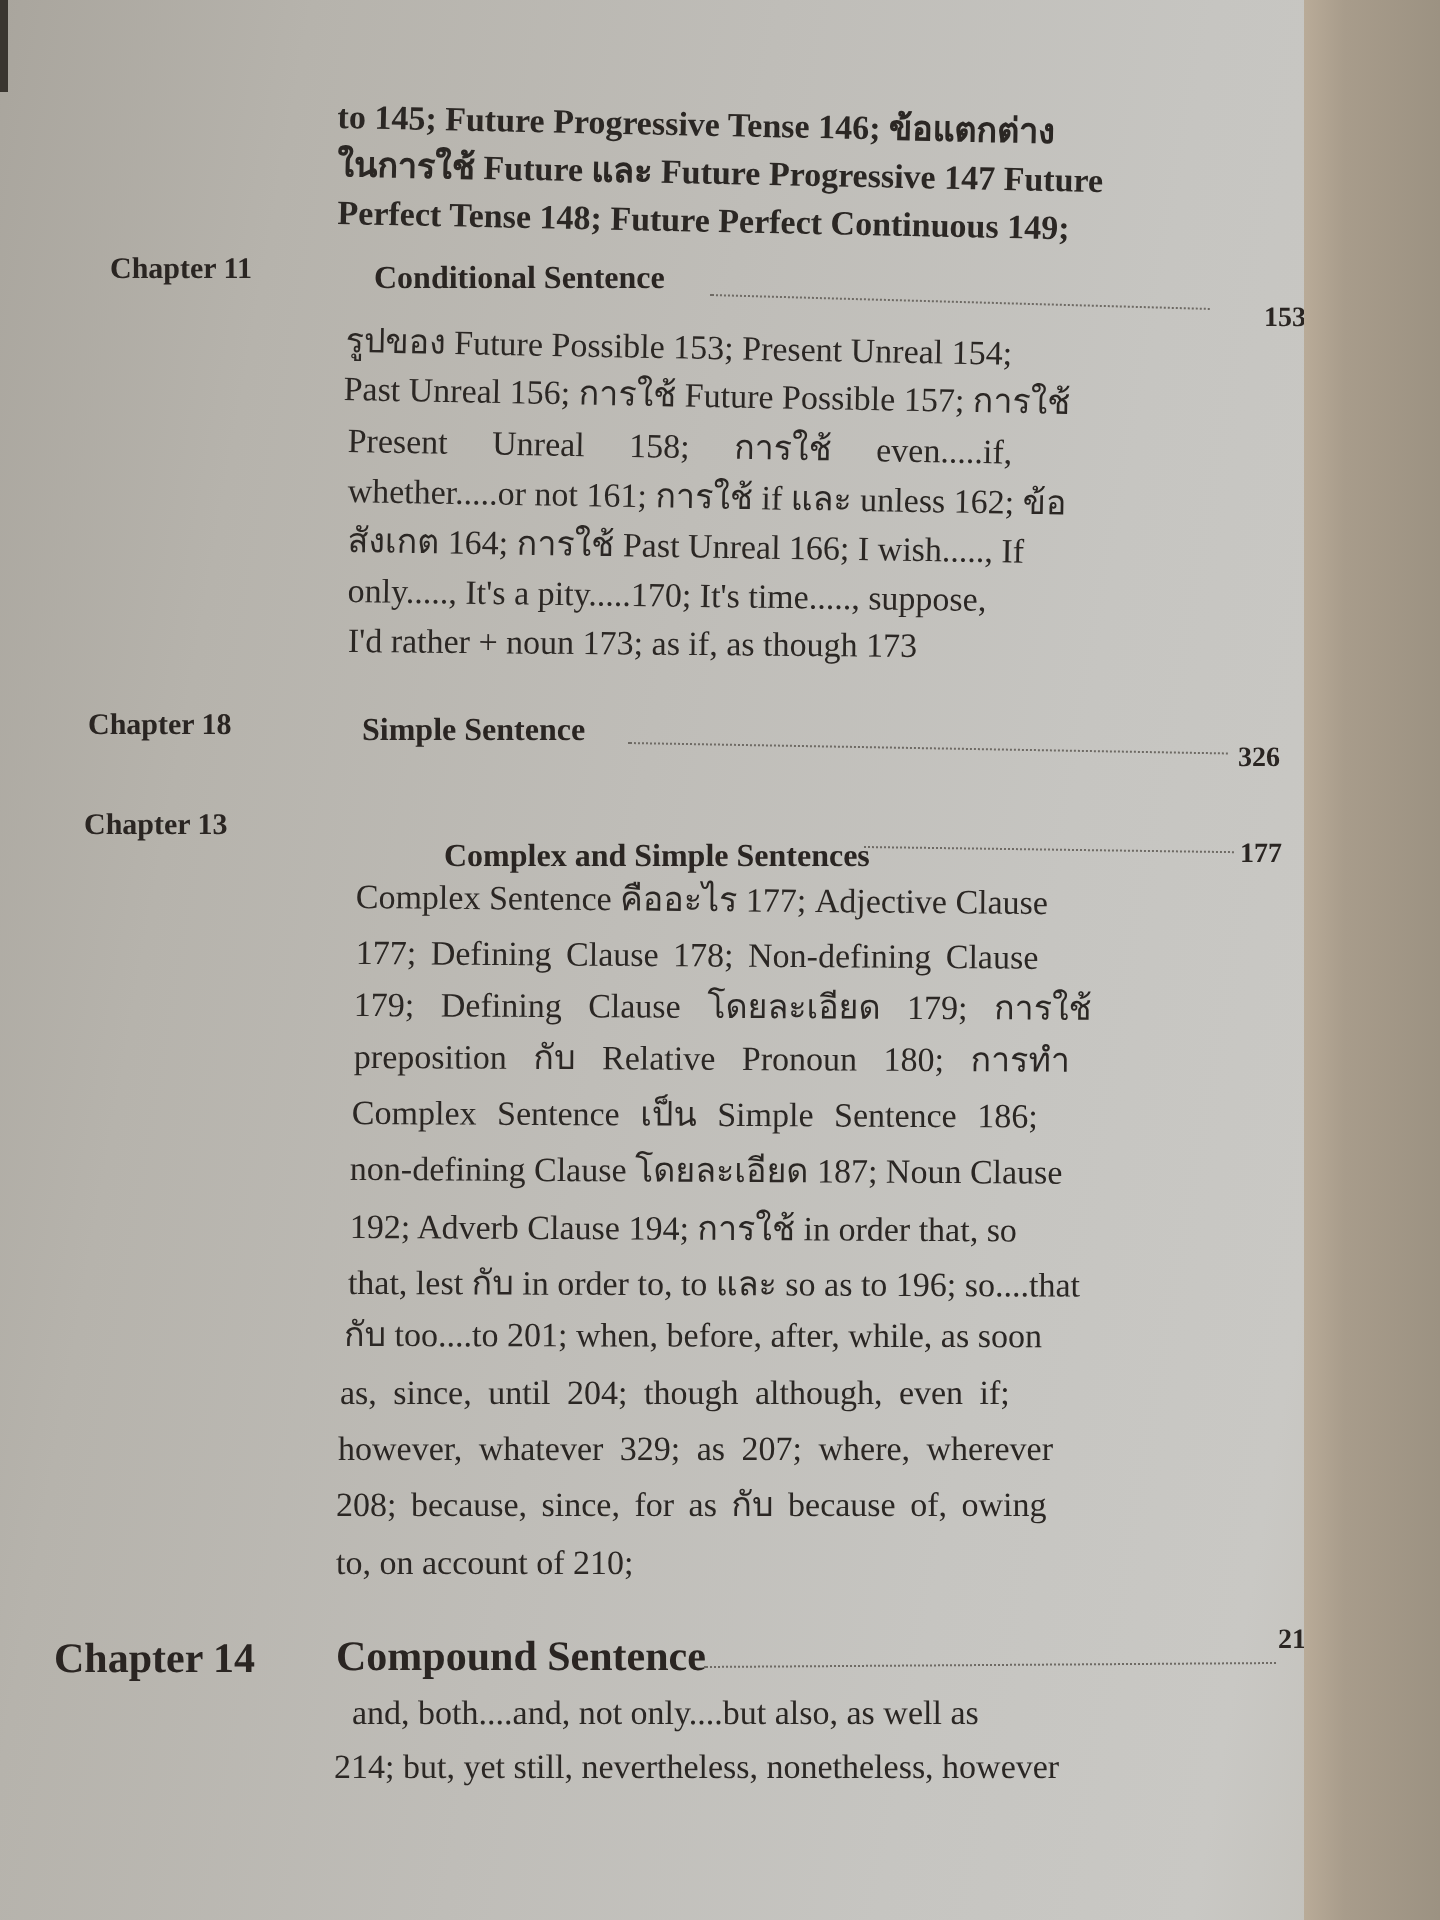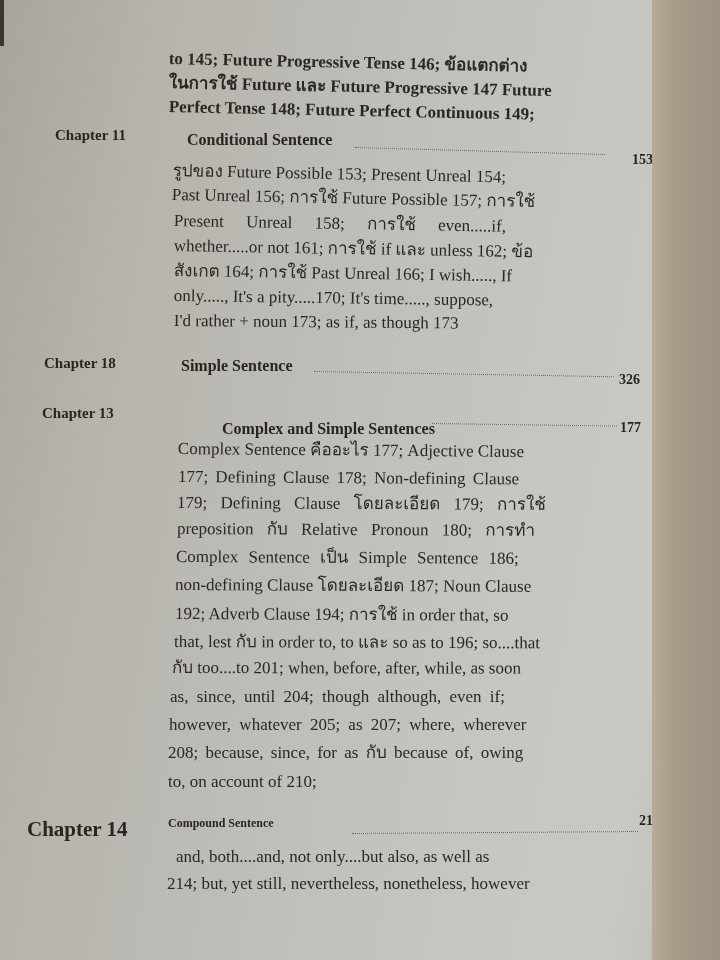--- a/index.html
+++ b/index.html
@@ -79,28 +79,28 @@
     <div class="line" style="left:178px;top:438px;transform:rotate(0.5deg);transform-origin:0 0;">Complex Sentence คืออะไร 177; Adjective Clause</div>
     <div class="line" style="left:178px;top:466px;word-spacing:3px;transform:rotate(0.4deg);transform-origin:0 0;">177; Defining Clause 178; Non-defining Clause</div>
     <div class="line" style="left:177px;top:492px;word-spacing:9px;transform:rotate(0.3deg);transform-origin:0 0;">179; Defining Clause โดยละเอียด 179; การใช้</div>
     <div class="line" style="left:177px;top:518px;word-spacing:9px;transform:rotate(0.3deg);transform-origin:0 0;">preposition กับ Relative Pronoun 180; การทำ</div>
     <div class="line" style="left:176px;top:546px;word-spacing:6px;transform:rotate(0.3deg);transform-origin:0 0;">Complex Sentence เป็น Simple Sentence 186;</div>
     <div class="line" style="left:175px;top:574px;transform:rotate(0.3deg);transform-origin:0 0;">non-defining Clause โดยละเอียด 187; Noun Clause</div>
     <div class="line" style="left:175px;top:603px;transform:rotate(0.3deg);transform-origin:0 0;">192; Adverb Clause 194; การใช้ in order that, so</div>
     <div class="line" style="left:174px;top:631px;transform:rotate(0.2deg);transform-origin:0 0;">that, lest กับ in order to, to และ so as to 196; so....that</div>
     <div class="line" style="left:172px;top:657px;transform:rotate(0.1deg);transform-origin:0 0;">กับ too....to 201; when, before, after, while, as soon</div>
     <div class="line" style="left:170px;top:686px;word-spacing:4px;">as, since, until 204; though although, even if;</div>
-    <div class="line" style="left:169px;top:714px;word-spacing:4px;">however, whatever 205; as 207; where, wherever</div>
+    <div class="line" style="left:169px;top:714px;word-spacing:4px;">however, whatever 329; as 207; where, wherever</div>
     <div class="line" style="left:168px;top:742px;word-spacing:3px;">208; because, since, for as กับ because of, owing</div>
     <div class="line" style="left:168px;top:771px;">to, on account of 210;</div>
   </div>
 
   <div>
     <div class="chap" style="left:27px;top:817px;font-size:21px;">Chapter 14</div>
-    <div class="title" style="left:168px;top:816px;font-size:12px;">Compound Sentence</div>
+    <div class="title" style="left:168px;top:816px;font-size:21px;">Compound Sentence</div>
     <div class="leader" style="left:352px;top:833px;width:286px;transform:rotate(-0.4deg);transform-origin:0 0;"></div>
     <div class="pg" style="left:639px;top:813px;">214</div>
     <div class="line" style="left:176px;top:846px;">and, both....and, not only....but also, as well as</div>
     <div class="line" style="left:167px;top:873px;">214; but, yet still, nevertheless, nonetheless, however</div>
   </div>
 </div>
 
 <div class="edge"></div>
 
 </body></html>

